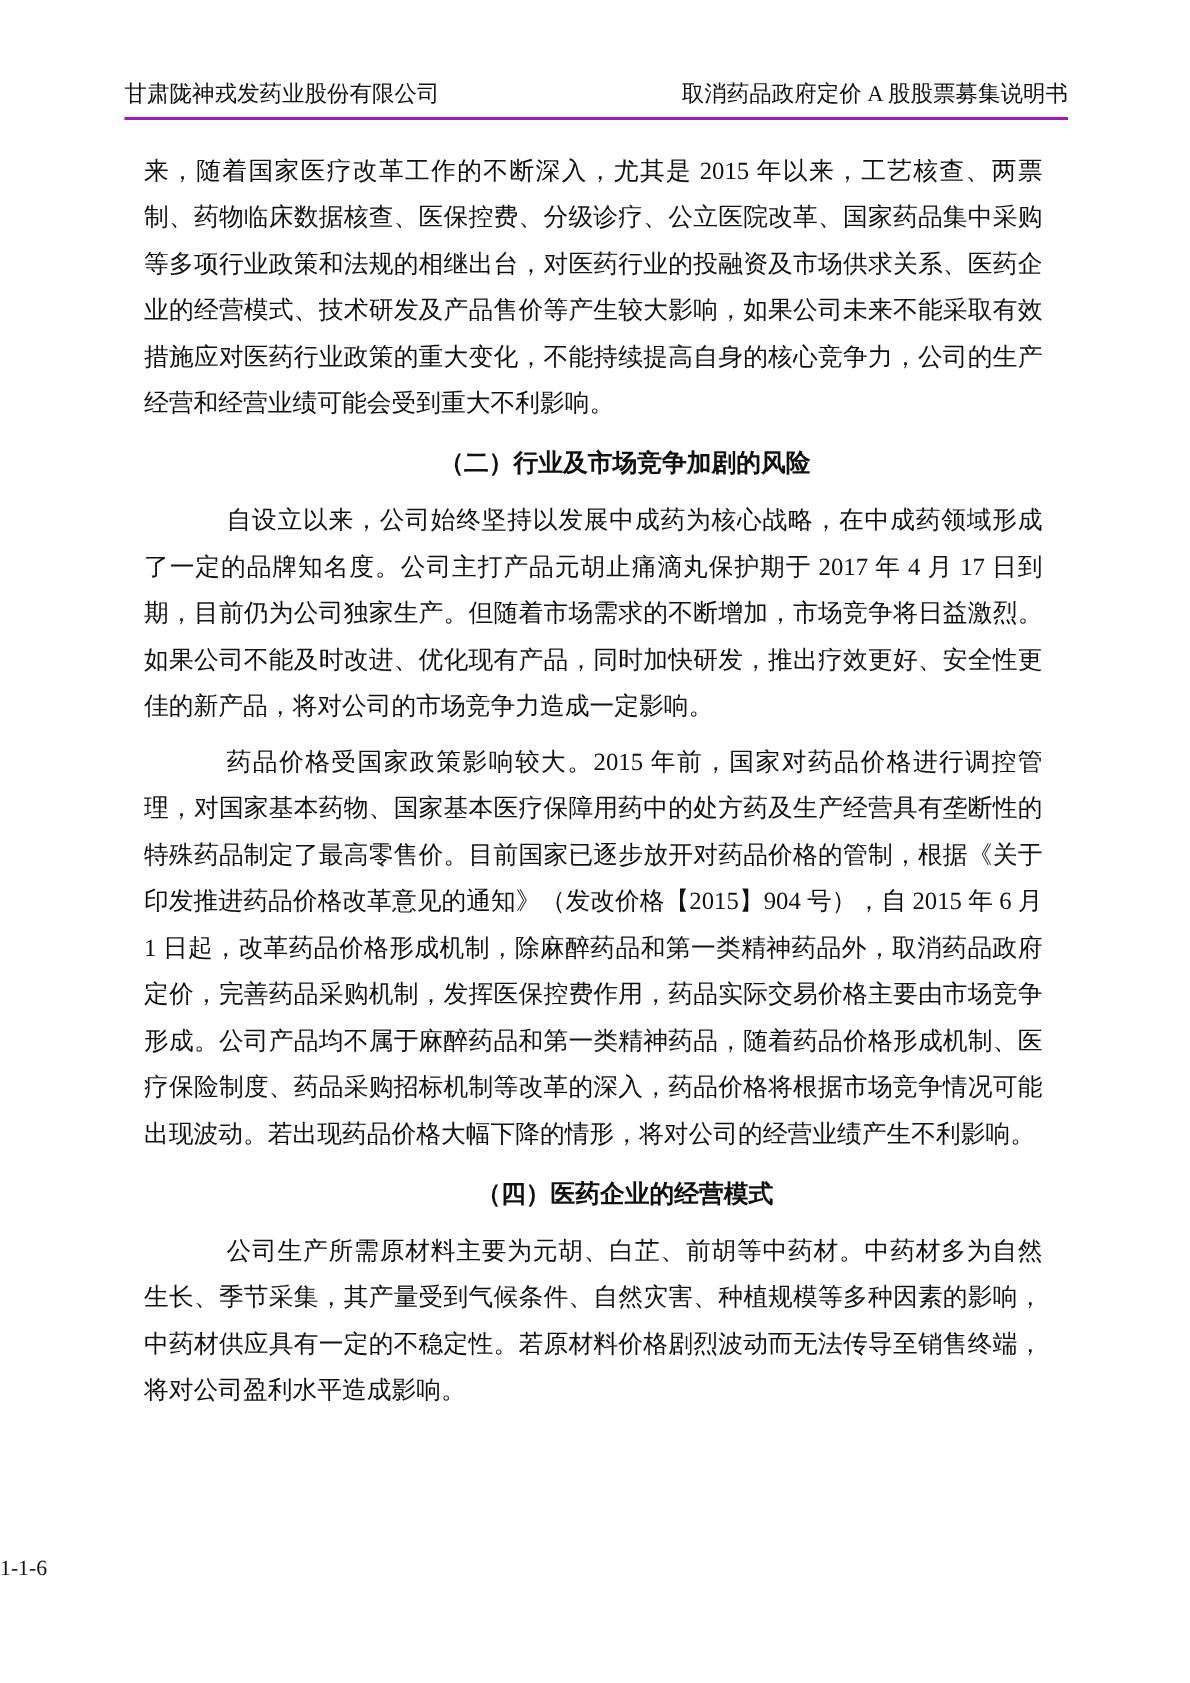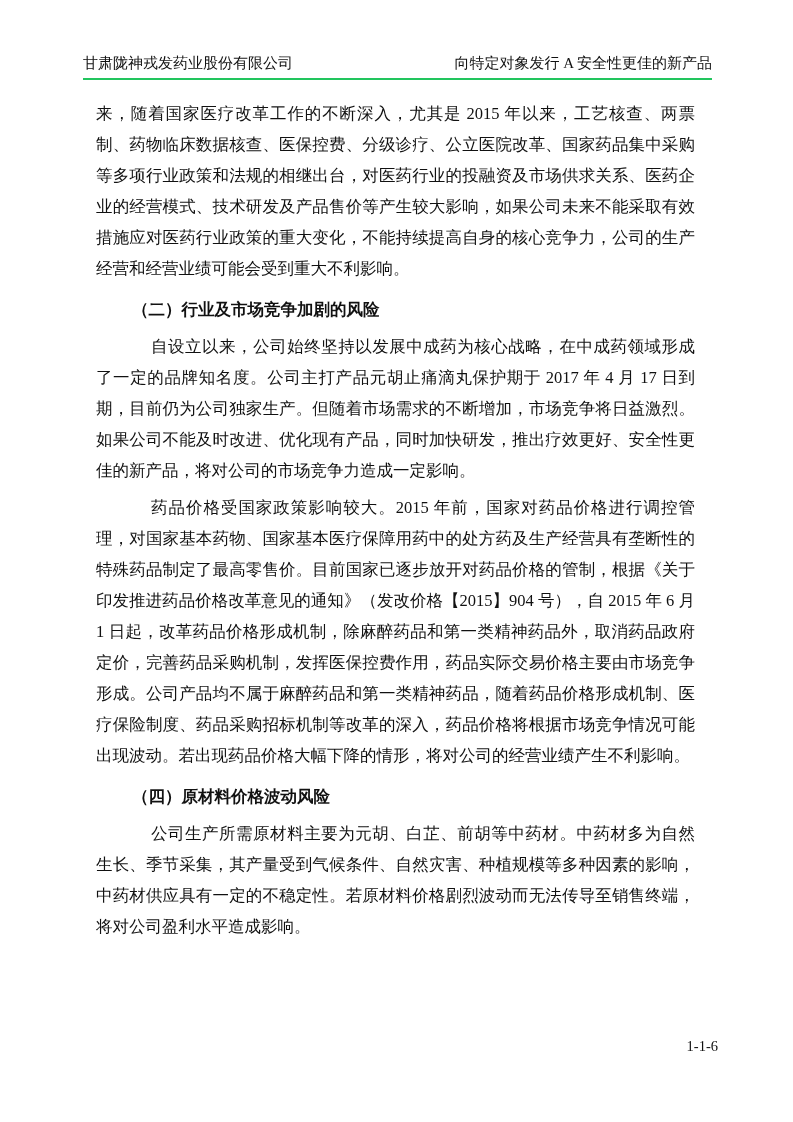--- a/index.html
+++ b/index.html
@@ -20,21 +20,21 @@
     left: 83px;
     top: 52px;
     width: 629px;
     display: flex;
     justify-content: space-between;
     align-items: flex-end;
     font-family: "Liberation Serif", "DejaVu Serif", serif;
     font-size: 15px;
     line-height: 22px;
     padding-bottom: 4px;
-    border-bottom: 2px solid #22c55e;
+    border-bottom: 2px solid #a21caf;
     white-space: nowrap;
   }
   .content {
     position: absolute;
     left: 90px;
     top: 92px;
     width: 611px;
     font-size: 16.5px;
     line-height: 31px;
     text-align: justify;
@@ -48,54 +48,54 @@
   .para.continued {
     text-indent: 0;
   }
   .sec-heading {
     margin: 10px 0 7px 0;
     font-family: "Liberation Sans", "DejaVu Sans", sans-serif;
     font-weight: bold;
     font-size: 16.5px;
     line-height: 30px;
     text-indent: 42px;
-    text-align: left;
+    text-align: center;
   }
   .footer {
     position: absolute;
     left: 0;
     top: 1036px;
     width: 718px;
-    text-align: right;
+    text-align: left;
     font-family: "Liberation Serif", "DejaVu Serif", serif;
     font-size: 14.5px;
     line-height: 20px;
   }
 </style>
 </head>
 <body>
 
 <div class="page">
 
   <div class="header">
     <span>甘肃陇神戎发药业股份有限公司</span>
-    <span>向特定对象发行 A 安全性更佳的新产品</span>
+    <span>取消药品政府定价 A 股股票募集说明书</span>
   </div>
 
   <div class="content">
     <p class="para continued">来，随着国家医疗改革工作的不断深入，尤其是 2015 年以来，工艺核查、两票制、药物临床数据核查、医保控费、分级诊疗、公立医院改革、国家药品集中采购等多项行业政策和法规的相继出台，对医药行业的投融资及市场供求关系、医药企业的经营模式、技术研发及产品售价等产生较大影响，如果公司未来不能采取有效措施应对医药行业政策的重大变化，不能持续提高自身的核心竞争力，公司的生产经营和经营业绩可能会受到重大不利影响。</p>
 
     <h3 class="sec-heading">（二）行业及市场竞争加剧的风险</h3>
 
     <p class="para">自设立以来，公司始终坚持以发展中成药为核心战略，在中成药领域形成了一定的品牌知名度。公司主打产品元胡止痛滴丸保护期于 2017 年 4 月 17 日到期，目前仍为公司独家生产。但随着市场需求的不断增加，市场竞争将日益激烈。如果公司不能及时改进、优化现有产品，同时加快研发，推出疗效更好、安全性更佳的新产品，将对公司的市场竞争力造成一定影响。</p>
 
 
     <p class="para">药品价格受国家政策影响较大。2015 年前，国家对药品价格进行调控管理，对国家基本药物、国家基本医疗保障用药中的处方药及生产经营具有垄断性的特殊药品制定了最高零售价。目前国家已逐步放开对药品价格的管制，根据《关于印发推进药品价格改革意见的通知》（发改价格【2015】904 号），自 2015 年 6 月 1 日起，改革药品价格形成机制，除麻醉药品和第一类精神药品外，取消药品政府定价，完善药品采购机制，发挥医保控费作用，药品实际交易价格主要由市场竞争形成。公司产品均不属于麻醉药品和第一类精神药品，随着药品价格形成机制、医疗保险制度、药品采购招标机制等改革的深入，药品价格将根据市场竞争情况可能出现波动。若出现药品价格大幅下降的情形，将对公司的经营业绩产生不利影响。</p>
 
-    <h3 class="sec-heading">（四）原材料价格波动风险</h3>
+    <h3 class="sec-heading">（四）医药企业的经营模式</h3>
 
     <p class="para">公司生产所需原材料主要为元胡、白芷、前胡等中药材。中药材多为自然生长、季节采集，其产量受到气候条件、自然灾害、种植规模等多种因素的影响，中药材供应具有一定的不稳定性。若原材料价格剧烈波动而无法传导至销售终端，将对公司盈利水平造成影响。</p>
   </div>
 
   <div class="footer">
     <span>1-1-6</span>
   </div>
 
 </div>
 

